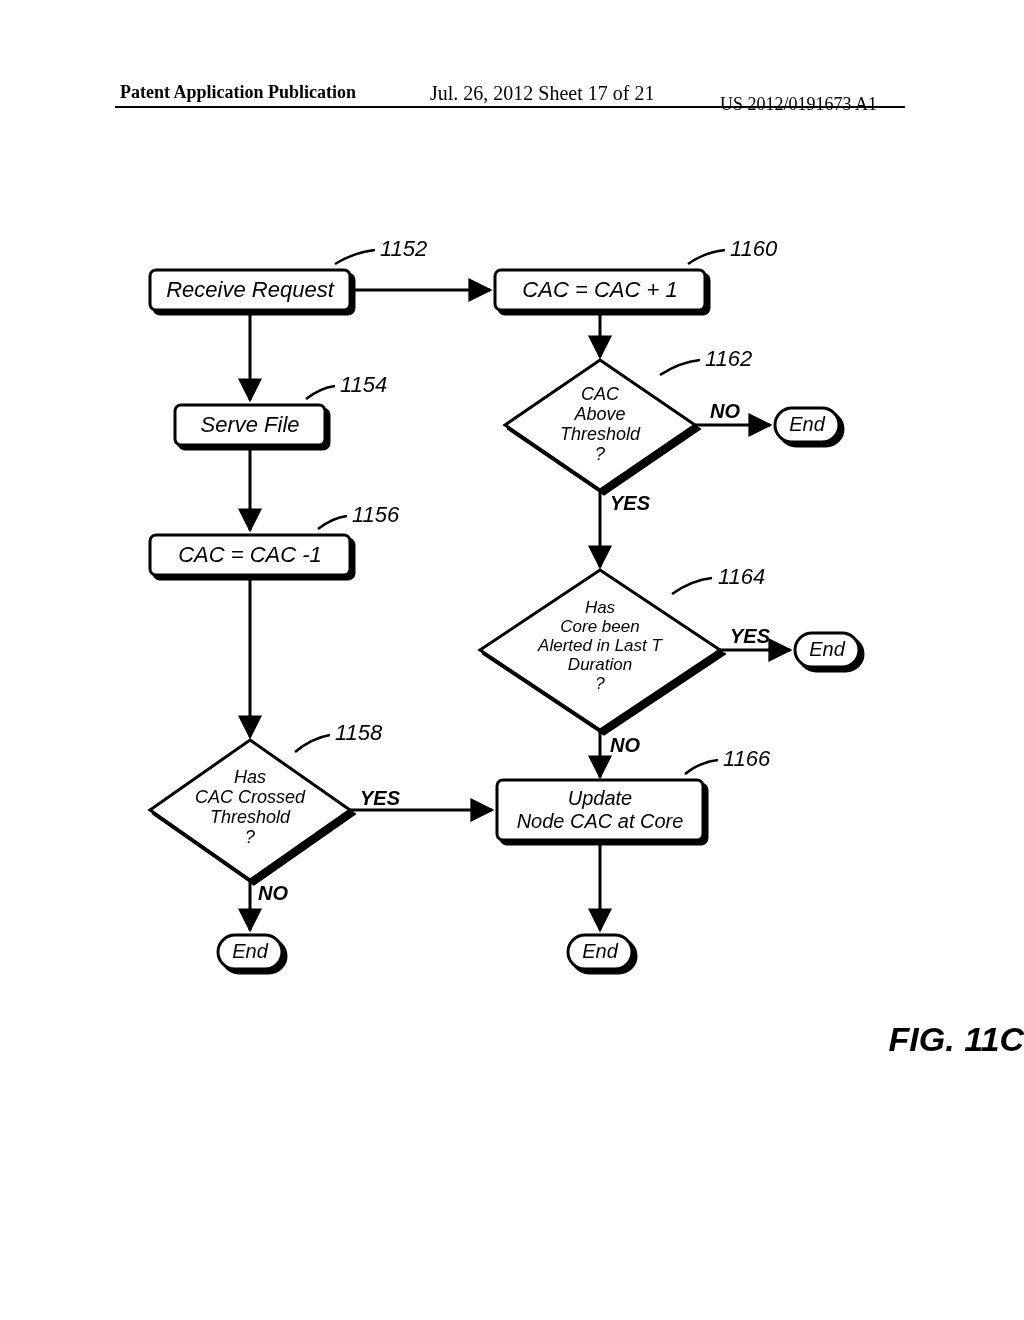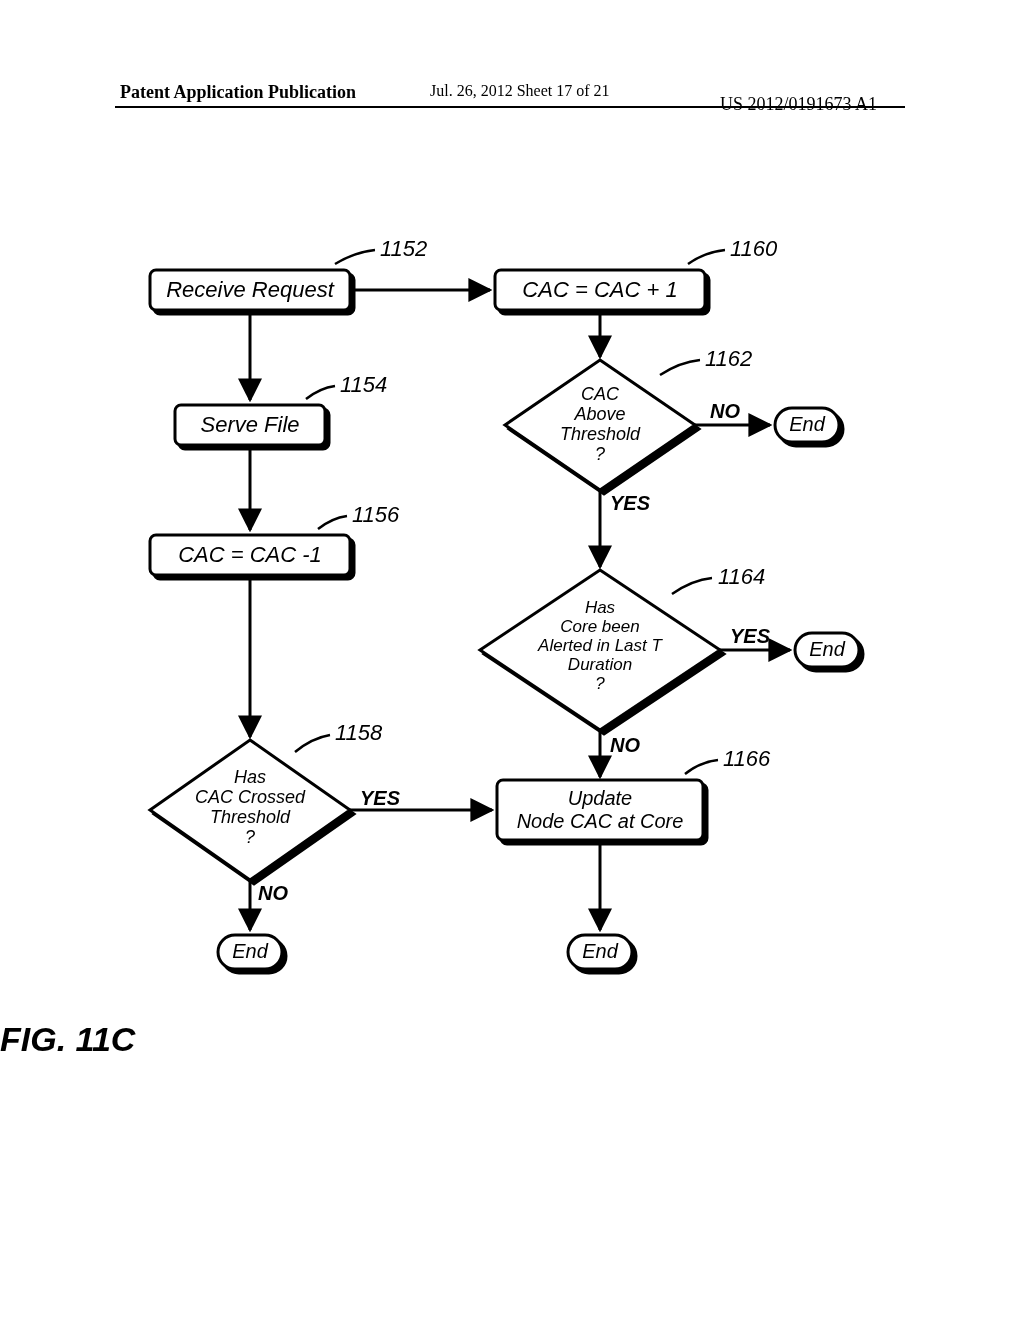--- a/index.html
+++ b/index.html
@@ -27,21 +27,21 @@
     position: absolute;
     left: 120px;
     top: 0;
     font-weight: bold;
     font-size: 18px;
   }
   .header-mid {
     position: absolute;
     left: 430px;
     top: 0;
-    font-size: 16px;
+    font-size: 20px;
   }
   .header-right {
     position: absolute;
     left: 720px;
     top: 12px;
     font-size: 18px;
   }
   .header-rule {
     position: absolute;
     left: 115px;
@@ -55,21 +55,21 @@
     left: 0;
     top: 0;
     width: 1024px;
     height: 1320px;
   }
   .fig-caption {
     position: absolute;
     left: 0;
     width: 1024px;
     top: 1020px;
-    text-align: left;
+    text-align: right;
     font-weight: 900;
     font-style: italic;
     font-size: 34px;
     font-family: Arial, Helvetica, sans-serif;
   }
 </style>
 </head>
 <body>
 
 <div class="page">

